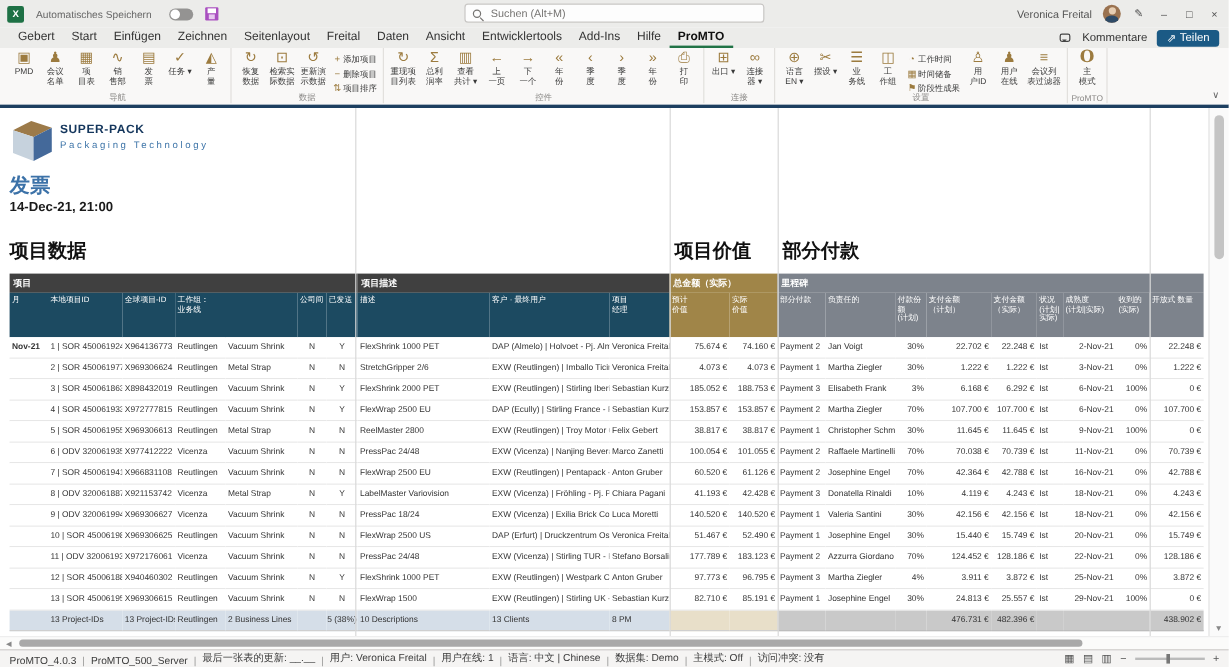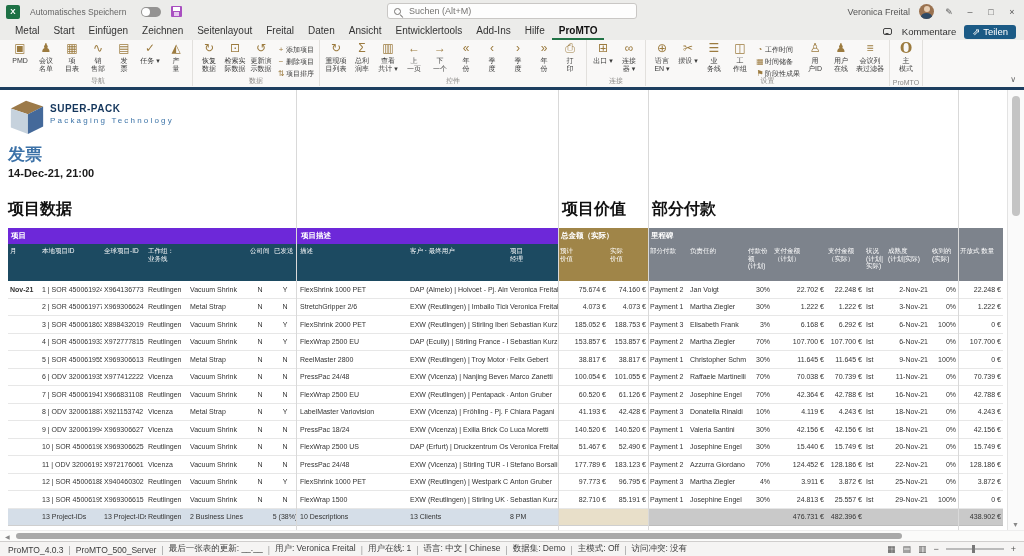--- a/index.html
+++ b/index.html
@@ -63,21 +63,21 @@
   .brandname{font-size:10px;font-weight:bold;color:#14365c;letter-spacing:0.5px;}
   .brandtag{font-size:8px;color:#3d74a8;letter-spacing:2.2px;margin-top:2px;}
   .doctitle{position:absolute;left:8px;top:53px;font-size:17px;font-weight:bold;color:#3c72a8;}
   .docdate{position:absolute;left:8px;top:77px;font-size:11px;font-weight:bold;color:#1a1a1a;}
   .sectitle{position:absolute;top:109px;font-size:16px;font-weight:bold;color:#111;}
   .vline{position:absolute;top:0;height:440px;width:1px;background:#d9d9d9;}
 
   .table{position:absolute;left:8px;top:138px;width:995px;display:grid;
     grid-template-columns:32px 62px 44px 42px 60px 24px 26px 110px 100px 50px 50px 40px 40px 58px 26px 54px 38px 22px 44px 28px 45px;
     grid-template-rows:16px 37px repeat(13,17.5px) 17px;}
-  .ghc{background:#6d28d9;color:#fff;font-size:7.5px;font-weight:bold;display:flex;align-items:center;padding:0 3px;overflow:hidden;}
+  .ghc{background:#404040;color:#fff;font-size:7.5px;font-weight:bold;display:flex;align-items:center;padding:0 3px;overflow:hidden;}
   .hc{background:#1c4a61;color:#fff;font-size:6.5px;line-height:7.5px;padding:3px 2px;white-space:pre-line;overflow:hidden;}
   .gold{background:#a08548;}
   .gray{background:#7d838c;}
   .dc{font-size:7px;color:#333;display:flex;align-items:center;padding:0 2px;border-bottom:1px solid #e7e7e7;
     overflow:hidden;white-space:nowrap;background:#fff;}
   .dc.r{justify-content:flex-end;}
   .dc.c{justify-content:center;}
   .dc.b{font-weight:bold;}
   .dc.tblue{background:#d5dee8;border-bottom:1px solid #cfcfcf;}
   .dc.tbeige{background:#e8dfc9;border-bottom:1px solid #cfcfcf;}
@@ -119,21 +119,21 @@
     <div class="avatar"></div>
     <span class="wbtn">✎</span>
     <span class="wbtn">–</span>
     <span class="wbtn">□</span>
     <span class="wbtn">×</span>
   </div>
 </div>
 
 <div class="menubar">
   <div id="tabs" style="display:flex;">
-      <span class="tab">Metal</span>
+      <span class="tab">Gebert</span>
       <span class="tab">Start</span>
       <span class="tab">Einfügen</span>
       <span class="tab">Zeichnen</span>
       <span class="tab">Seitenlayout</span>
       <span class="tab">Freital</span>
       <span class="tab">Daten</span>
       <span class="tab">Ansicht</span>
       <span class="tab">Entwicklertools</span>
       <span class="tab">Add-Ins</span>
       <span class="tab">Hilfe</span>

